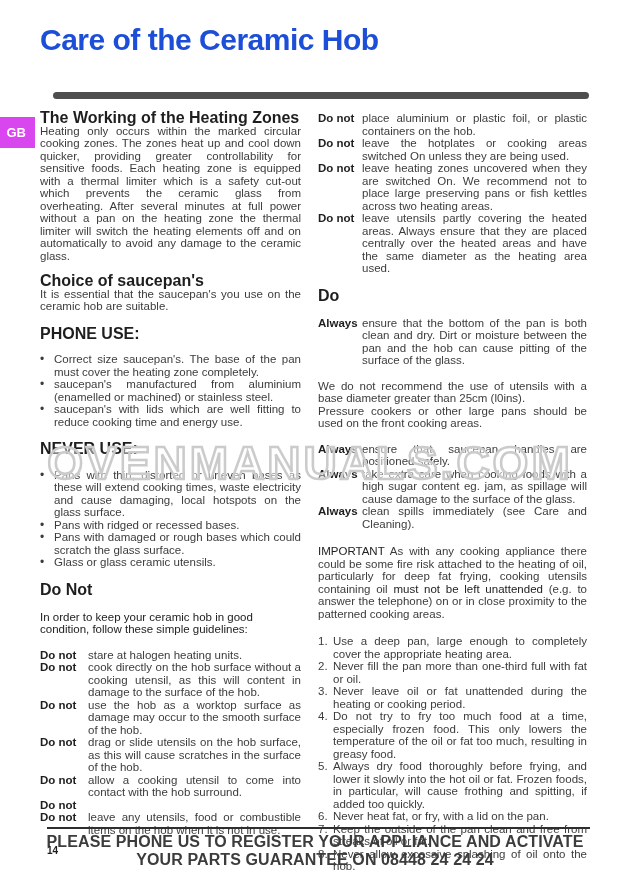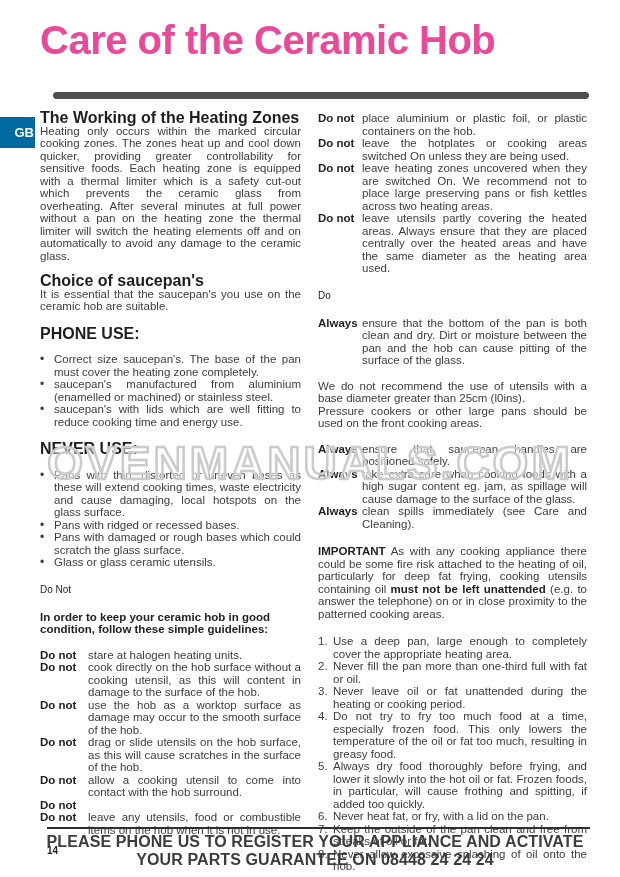--- a/index.html
+++ b/index.html
@@ -3,50 +3,50 @@
 <meta charset="utf-8">
 <style>
   * { margin:0; padding:0; box-sizing:border-box; }
   html,body { background:#e8e8e8; }
   .page {
     position:relative; width:620px; height:877px; background:#ffffff;
     font-family:"Liberation Sans","DejaVu Sans",sans-serif;
     color:#3c3c3c; overflow:hidden; margin:0 auto;
   }
   .title {
-    margin:24px 30px 0 40px; font-size:40px; line-height:32px;
-    font-weight:bold; color:#ec4899; letter-spacing:-0.5px;
+    margin:24px 30px 0 40px; font-size:30px; line-height:32px;
+    font-weight:bold; color:#1d4ed8; letter-spacing:-0.5px;
   }
   .rule {
     margin:36px 0 0 53px; width:536px; height:7px;
     background:#4e4e4e; border-radius:4px;
   }
   .gb-tab {
     position:absolute; left:0; top:117px; width:35px; height:31px;
-    background:#0369a1; color:#ffffff; font-weight:bold; font-size:13px;
-    display:flex; align-items:center; justify-content:flex-end; padding-right:1px;
+    background:#d946ef; color:#ffffff; font-weight:bold; font-size:13px;
+    display:flex; align-items:center; justify-content:flex-end; padding-right:9px;
   }
   .watermark {
     position:absolute; top:436px; left:50%; transform:translateX(-50%);
     white-space:nowrap; font-size:46px; font-weight:bold; letter-spacing:3px;
     color:rgba(255,255,255,0.45);
     -webkit-text-stroke:2.5px #cbcbcb;
     z-index:3; pointer-events:none;
   }
   .columns {
     display:flex; gap:17px; margin:13px 33px 0 40px;
     font-size:11.5px; line-height:12.5px; text-align:justify;
   }
   .col-left  { width:262px; }
   .col-right { width:270px; }
   .h-sec { font-weight:bold; color:#1e1e1e; font-size:16px; text-align:left; }
-  .h-big { font-weight:normal; color:#1e1e1e; font-size:10px; line-height:16px; text-align:left; }
+  .h-big { font-weight:bold; color:#1e1e1e; font-size:16px; line-height:16px; text-align:left; }
   .mt-md { margin-top:13px; }
   .mt-lg { margin-top:15px; }
-  .b { font-weight:bold; color:#222; }
+  .b { font-weight:normal; color:#222; }
   
   .lrow { display:grid; }
   .lrow-48 { grid-template-columns:48px 1fr; }
   .lrow-44 { grid-template-columns:44px 1fr; }
   .lbl { font-weight:bold; color:#1e1e1e; text-align:left; }
   
   .brow { display:grid; grid-template-columns:14px 1fr; }
   .bullet::before { content:"\2022"; font-size:12px; }
   
   .nrow { display:grid; grid-template-columns:15px 1fr; }

